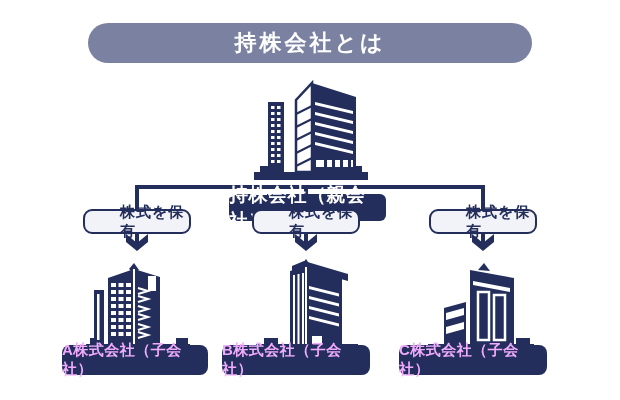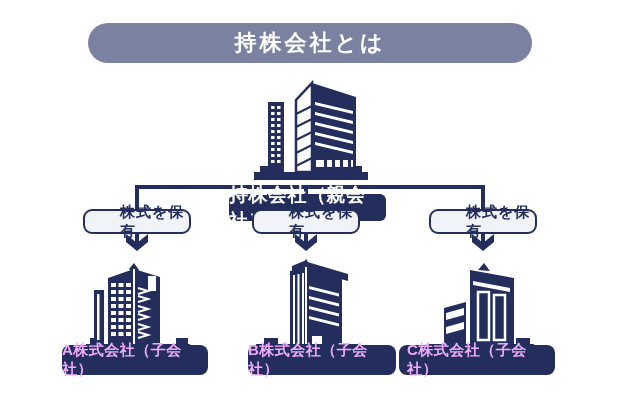--- a/index.html
+++ b/index.html
@@ -66,22 +66,22 @@
   
   .sub-label {
     position: absolute; top: 345px; height: 30px;
     background: var(--navy, #232e5c);
     border-radius: 8px;
     display: flex; align-items: center; justify-content: center;
     color: #f0abfc; font-size: 15px; letter-spacing: 0.5px;
     z-index: 3;
   }
   .sub-a { left: 62px;  width: 146px; }
-  .sub-b { left: 248px; width: 148px; }
-  .sub-c { left: 399px; width: 148px; padding-left: 8px; }
+  .sub-b { left: 222px; width: 148px; }
+  .sub-c { left: 399px; width: 148px; }
 </style>
 </head>
 <body>
 
 <div class="stage">
 
   <div class="banner">
     <span class="title">持株会社とは</span>
   </div>
 

